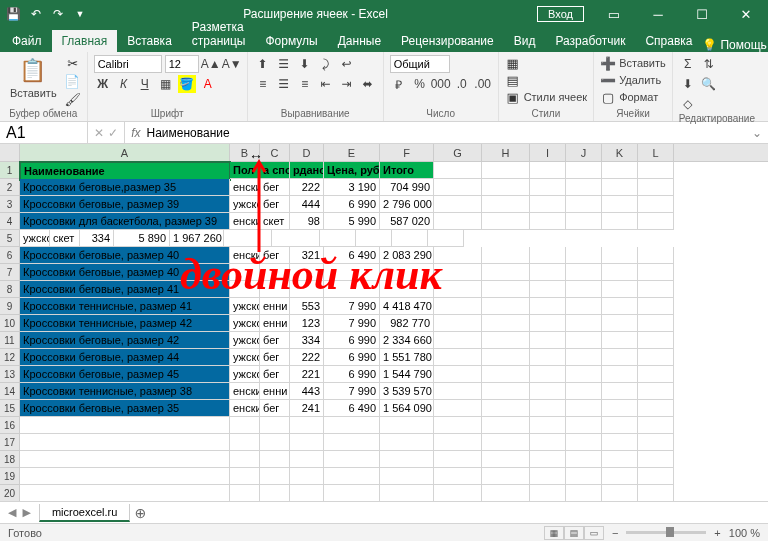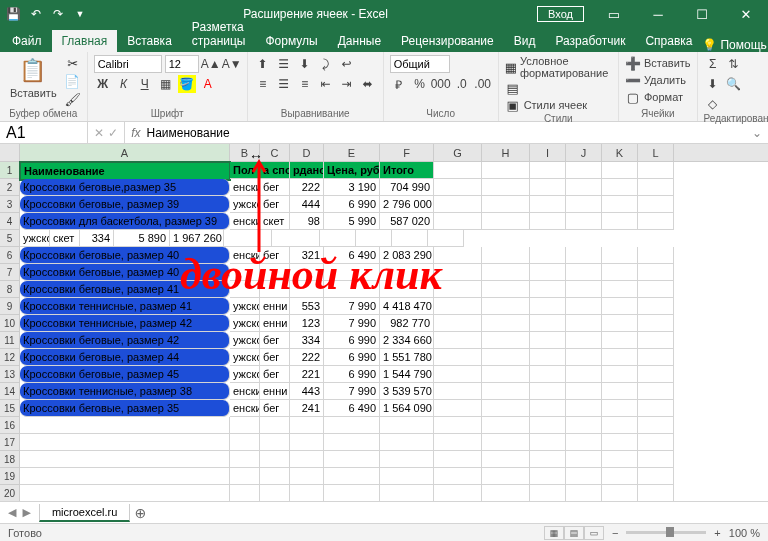--- a/index.html
+++ b/index.html
@@ -48,21 +48,21 @@
 .col-h { position:absolute; top:0; left:20px; right:0; height:18px; display:flex; background:#e6e6e6; border-bottom:1px solid #ccc; }
 .ch { border-right:1px solid #ccc; text-align:center; font-size:11px; color:#444; line-height:18px; position:relative; }
 .ch.sel-col { background:#d4e8d6; }
 .row-h { position:absolute; left:0; top:18px; width:20px; background:#e6e6e6; }
 .rh { height:17px; border-bottom:1px solid #ccc; border-right:1px solid #ccc; text-align:center; font-size:10px; color:#444; line-height:17px; }
 .rh.sel-row { background:#d4e8d6; }
 .cells { position:absolute; left:20px; top:18px; right:0; }
 .crow { display:flex; height:17px; }
 .cell { border-right:1px solid #d4d4d4; border-bottom:1px solid #d4d4d4; font-size:11px; padding:0 3px; line-height:16px; overflow:hidden; white-space:nowrap; }
 .cell.hdr { background:#00b050; font-weight:bold; }
-.cell.a { background:#1d4ed8;border-radius:7px; }
+.cell.a { background:#0369a1; }
 .cell.num { text-align:right; }
 .cell.sel { outline:2px solid #217346; outline-offset:-1px; }
 
 .resize-cursor { position:absolute; top:2px; font-size:14px; color:#000; pointer-events:none; z-index:5; }
 .arrow { position:absolute; z-index:4; pointer-events:none; }
 .arrow svg { overflow:visible; }
 .overlay-text { position:absolute; color:#ff0000; font-size:44px; font-weight:bold; font-style:italic; z-index:6; pointer-events:none; font-family:Georgia,serif; }
 
 .sheets { height:22px; background:#fff; border-top:1px solid #d4d4d4; display:flex; align-items:center; font-size:11px; }
 .sh-nav { display:flex; gap:6px; padding:0 8px; color:#888; }
@@ -184,21 +184,20 @@
         <span class="btn-s">.0</span>
         <span class="btn-s">.00</span>
       </div>
     </div>
     <div class="rg-label">Число</div>
   </div>
   <div class="rg">
     <div class="rg-body col" style="gap:1px">
       <div class="row-s lbl">
           <span class="ico">▦</span>
-          <span>Условное форматирование</span>
         </div>
       <div class="row-s lbl">
           <span class="ico">▤</span>
         </div>
       <div class="row-s lbl">
           <span class="ico">▣</span>
           <span>Стили ячеек</span>
         </div>
     </div>
     <div class="rg-label">Стили</div>

